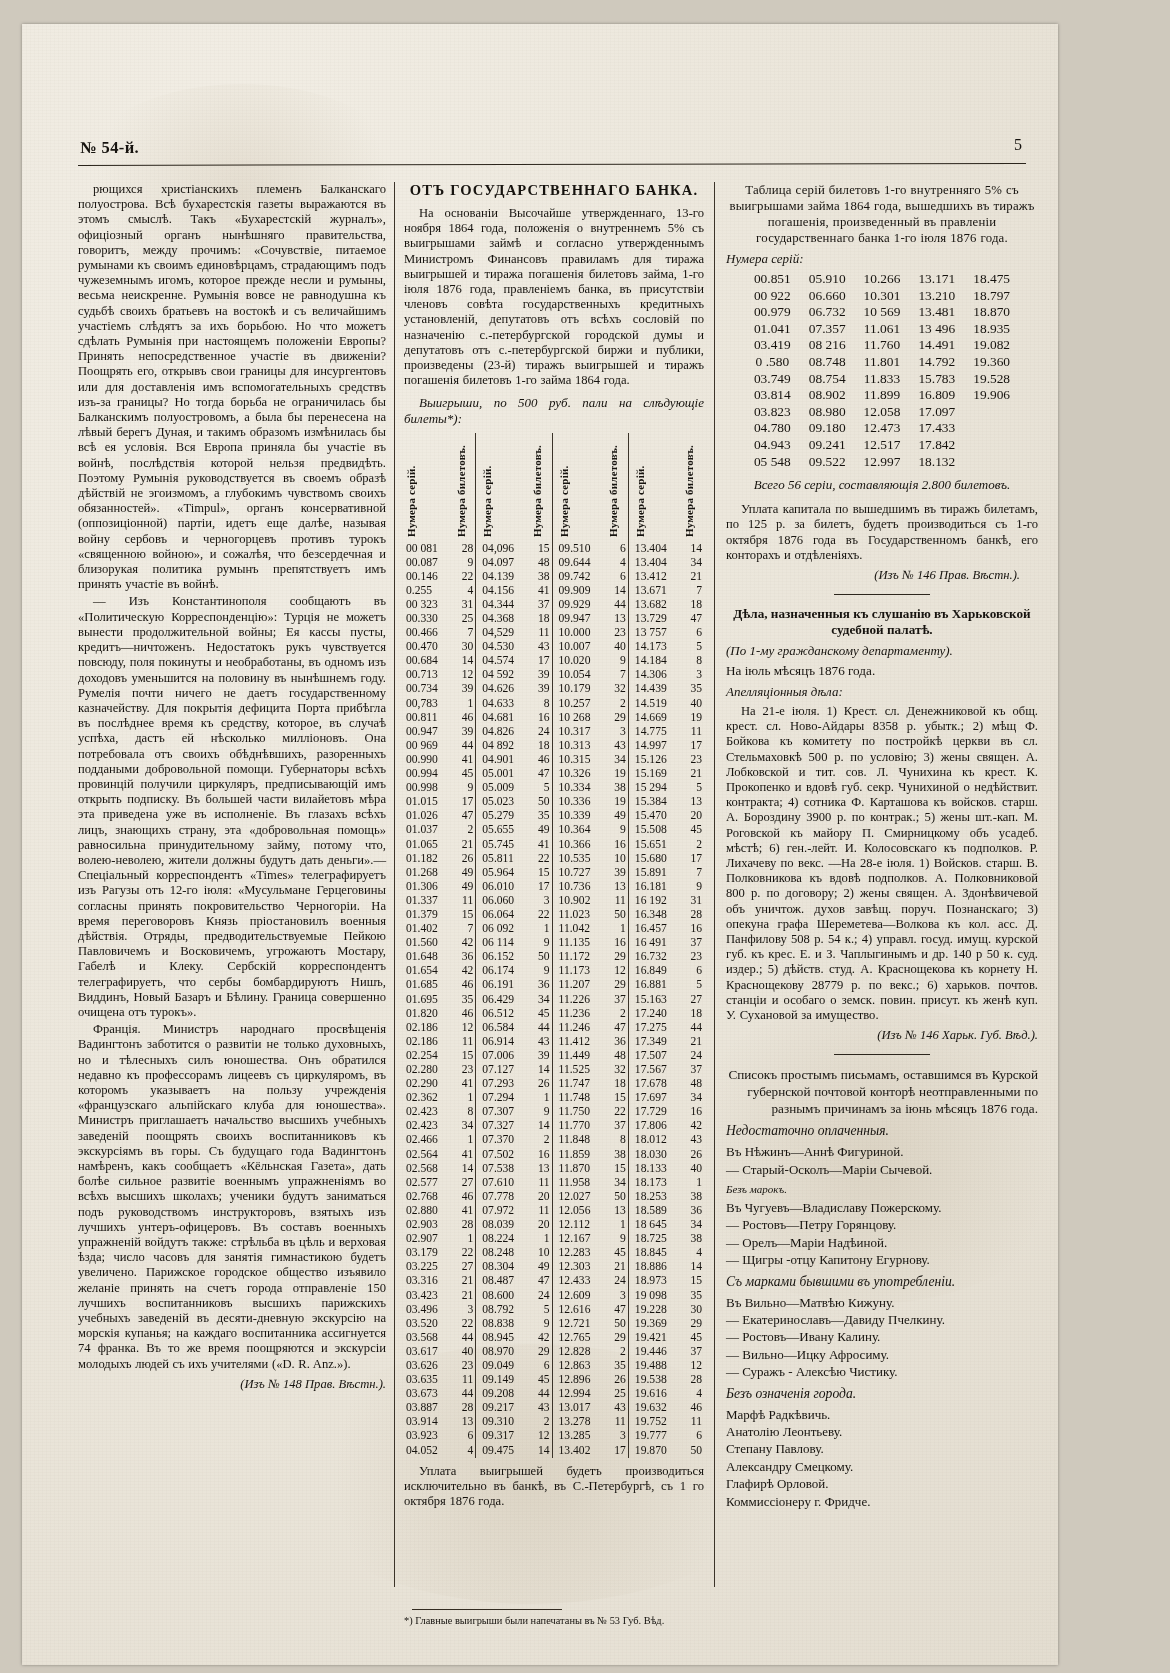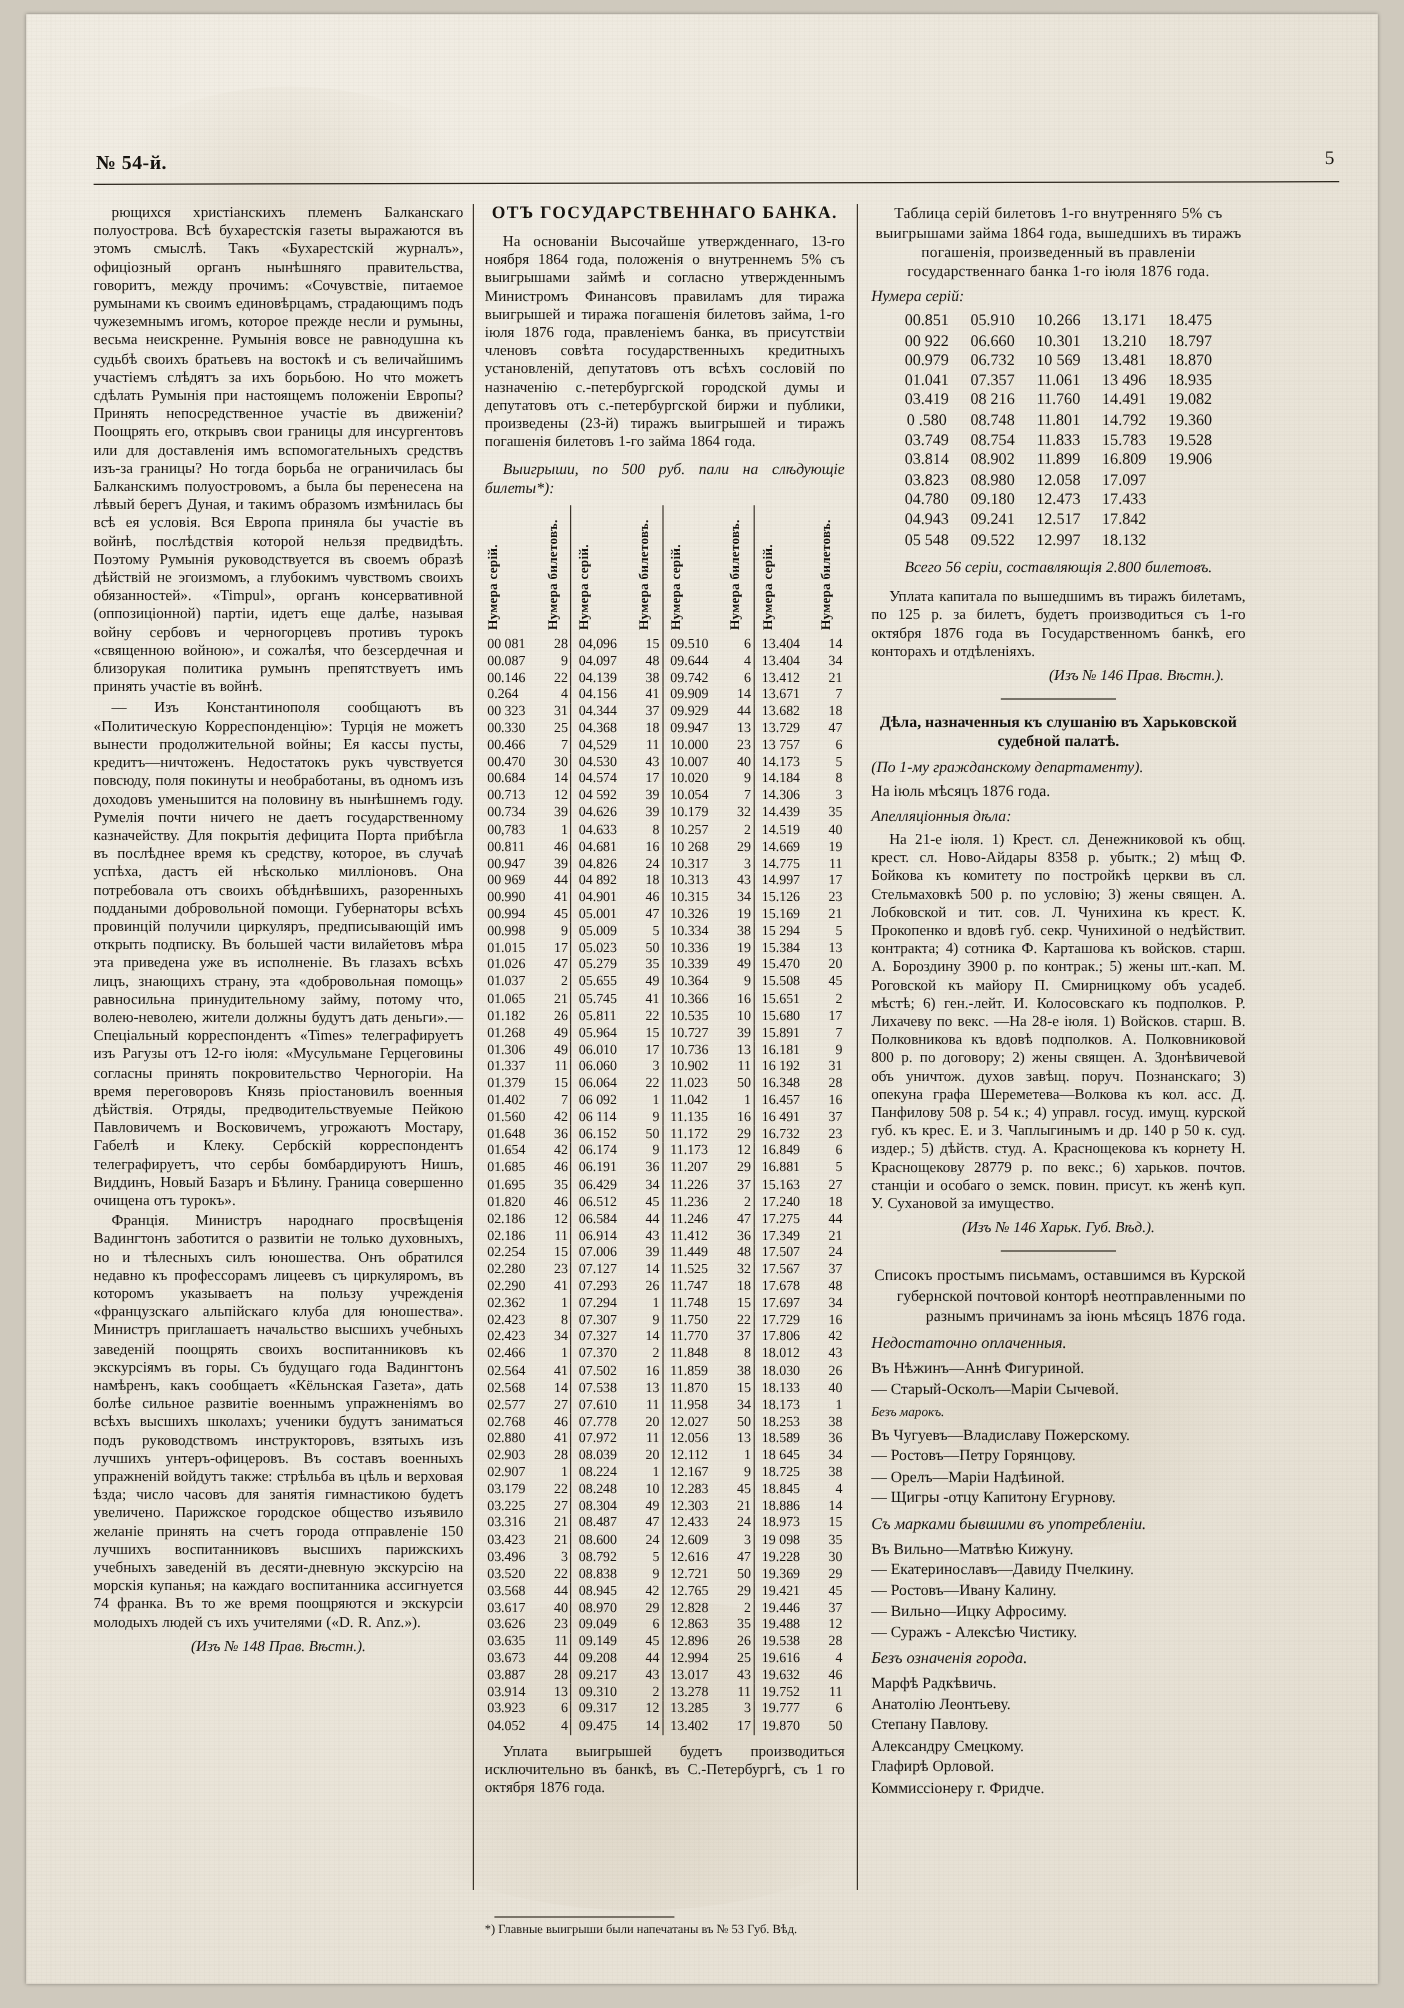--- a/index.html
+++ b/index.html
@@ -7,22 +7,22 @@
   body {
     width:1170px; height:1673px;
     background:#cfc9bd;
     font-family:"Liberation Serif", serif;
     color:#15120e;
     overflow:hidden;
     position:relative;
   }
   .paper {
     position:absolute;
-    left:22px; top:12px;
-    width:1126px; height:1641px;
+    left:22px; top:24px;
+    width:1036px; height:1641px;
     background:
       radial-gradient(ellipse at 20% 12%, #f2eee5 0%, #ece7dc 45%, #e3ddd0 100%);
     box-shadow:0 0 3px rgba(0,0,0,.35);
   }
   .grain {
     position:absolute; inset:0;
     pointer-events:none;
     opacity:.5;
     background-image:
       repeating-linear-gradient(0deg, rgba(120,108,88,.05) 0 1px, rgba(0,0,0,0) 1px 3px),
@@ -80,21 +80,21 @@
     letter-spacing:1.1px;
     text-transform:none;
   }
   h3.sub {
     margin:8px 0 5px 0;
     font-size:13.2px; font-weight:bold;
     text-align:center; line-height:16px;
   }
   .ital-c { font-style:italic; font-size:13px; margin:5px 0 4px; }
   .src { font-style:italic; text-align:right; font-size:12.6px; margin-top:5px; padding-right:18px;}
-  .src.center { text-align:center; padding-right:0; }
+  .src.center { text-align:right; padding-right:0; }
   .hr-short {
     width:96px; height:0; border-top:1.4px solid #2c261d;
     margin:11px auto 11px auto;
   }
 
   
   .lot-wrap { position:relative; margin-top:6px; }
   table.lot { border-collapse:collapse; width:100%; font-size:11.6px; }
   table.lot td {
     padding:0 2px; height:14.1px; line-height:14.1px;
@@ -209,21 +209,21 @@
                   <td class="ser">04.139</td>
                   <td class="bil">38</td>
                   <td class="sep"></td>
                   <td class="ser">09.742</td>
                   <td class="bil">6</td>
                   <td class="sep"></td>
                   <td class="ser">13.412</td>
                   <td class="bil">21</td>
                 </tr>
                 <tr>
-                  <td class="ser">0.264</td>
+                  <td class="ser">0.255</td>
                   <td class="bil">4</td>
                   <td class="sep"></td>
                   <td class="ser">04.156</td>
                   <td class="bil">41</td>
                   <td class="sep"></td>
                   <td class="ser">09.909</td>
                   <td class="bil">14</td>
                   <td class="sep"></td>
                   <td class="ser">13.671</td>
                   <td class="bil">7</td>

